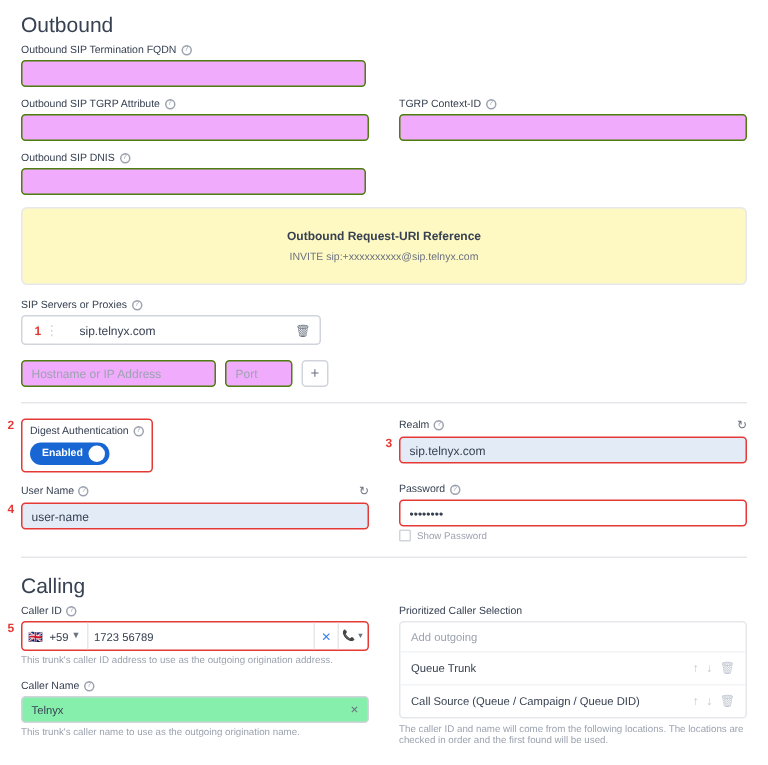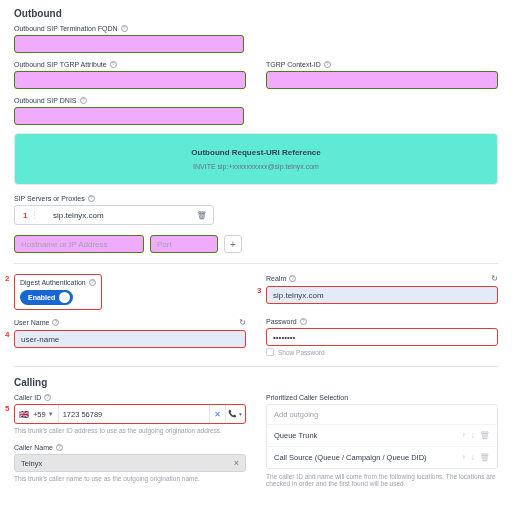--- a/index.html
+++ b/index.html
@@ -5,22 +5,22 @@
   * { box-sizing: border-box; margin: 0; padding: 0; }
   body {
     font-family: -apple-system, BlinkMacSystemFont, "Segoe UI", Arial, sans-serif;
     background: #fff;
     color: #374151;
     font-size: 8px;
     width: 512px;
     padding: 8px 14px;
   }
   .section-title {
-    font-weight: 700;
-    font-size: 10px;
+    font-weight: 400;
+    font-size: 14px;
     color: #374151;
     margin-bottom: 6px;
   }
   .field-label {
     font-size: 7px;
     color: #374151;
     margin-bottom: 3px;
     display: flex;
     align-items: center;
     gap: 3px;
@@ -46,21 +46,21 @@
     font-size: 8px;
     color: #374151;
     background: #f0abfc;
     outline: none;
   }
   .input::placeholder { color: #9ca3af; }
   .field-group { margin-bottom: 8px; }
   .row { display: flex; gap: 20px; }
   .col { flex: 1; }
   .ref-box {
-    background: #5eead4;
+    background: #fef9c3;
     border: 1px solid #e5e7eb;
     border-radius: 4px;
     padding: 14px 10px;
     margin: 6px 0 10px 0;
     text-align: center;
   }
   .ref-title { font-weight: 600; font-size: 8px; margin-bottom: 6px; color: #374151; }
   .ref-body { font-size: 7px; color: #6b7280; }
   .sip-entry {
     display: flex;
@@ -80,21 +80,21 @@
   }
   .sip-entry .val { flex: 1; font-size: 8px; color: #374151; }
   .sip-entry .del { color: #6b7280; font-size: 8px; }
   .sip-secondary {
     display: flex;
     gap: 6px;
     margin-top: 10px;
     align-items: center;
   }
   .sip-secondary .host-input { width: 130px; }
-  .sip-secondary .port-input { width: 68px; }
+  .sip-secondary .port-input { width: 45px; }
   .plus-btn {
     width: 18px; height: 18px;
     border: 1px solid #d1d5db;
     border-radius: 3px;
     display: flex; align-items: center; justify-content: center;
     color: #6b7280;
     background: #fff;
     font-size: 10px;
   }
   .hr { border: none; border-top: 1px solid #e5e7eb; margin: 10px 0; }
@@ -203,21 +203,21 @@
     color: #9ca3af;
     margin-top: 3px;
   }
   .name-box {
     display: flex;
     align-items: center;
     border: 1px solid #d1d5db;
     border-radius: 3px;
     height: 18px;
     padding: 0 6px;
-    background: #e5e5e5;
+    background: #86efac;
   }
   .name-box .val { flex: 1; font-size: 7.5px; }
   .name-box .clear { color: #6b7280; cursor: pointer; font-size: 9px;}
   .prioritized {
     border: 1px solid #e5e7eb;
     border-radius: 3px;
     background: #fff;
   }
   .prioritized .add-row {
     padding: 5px 7px;

